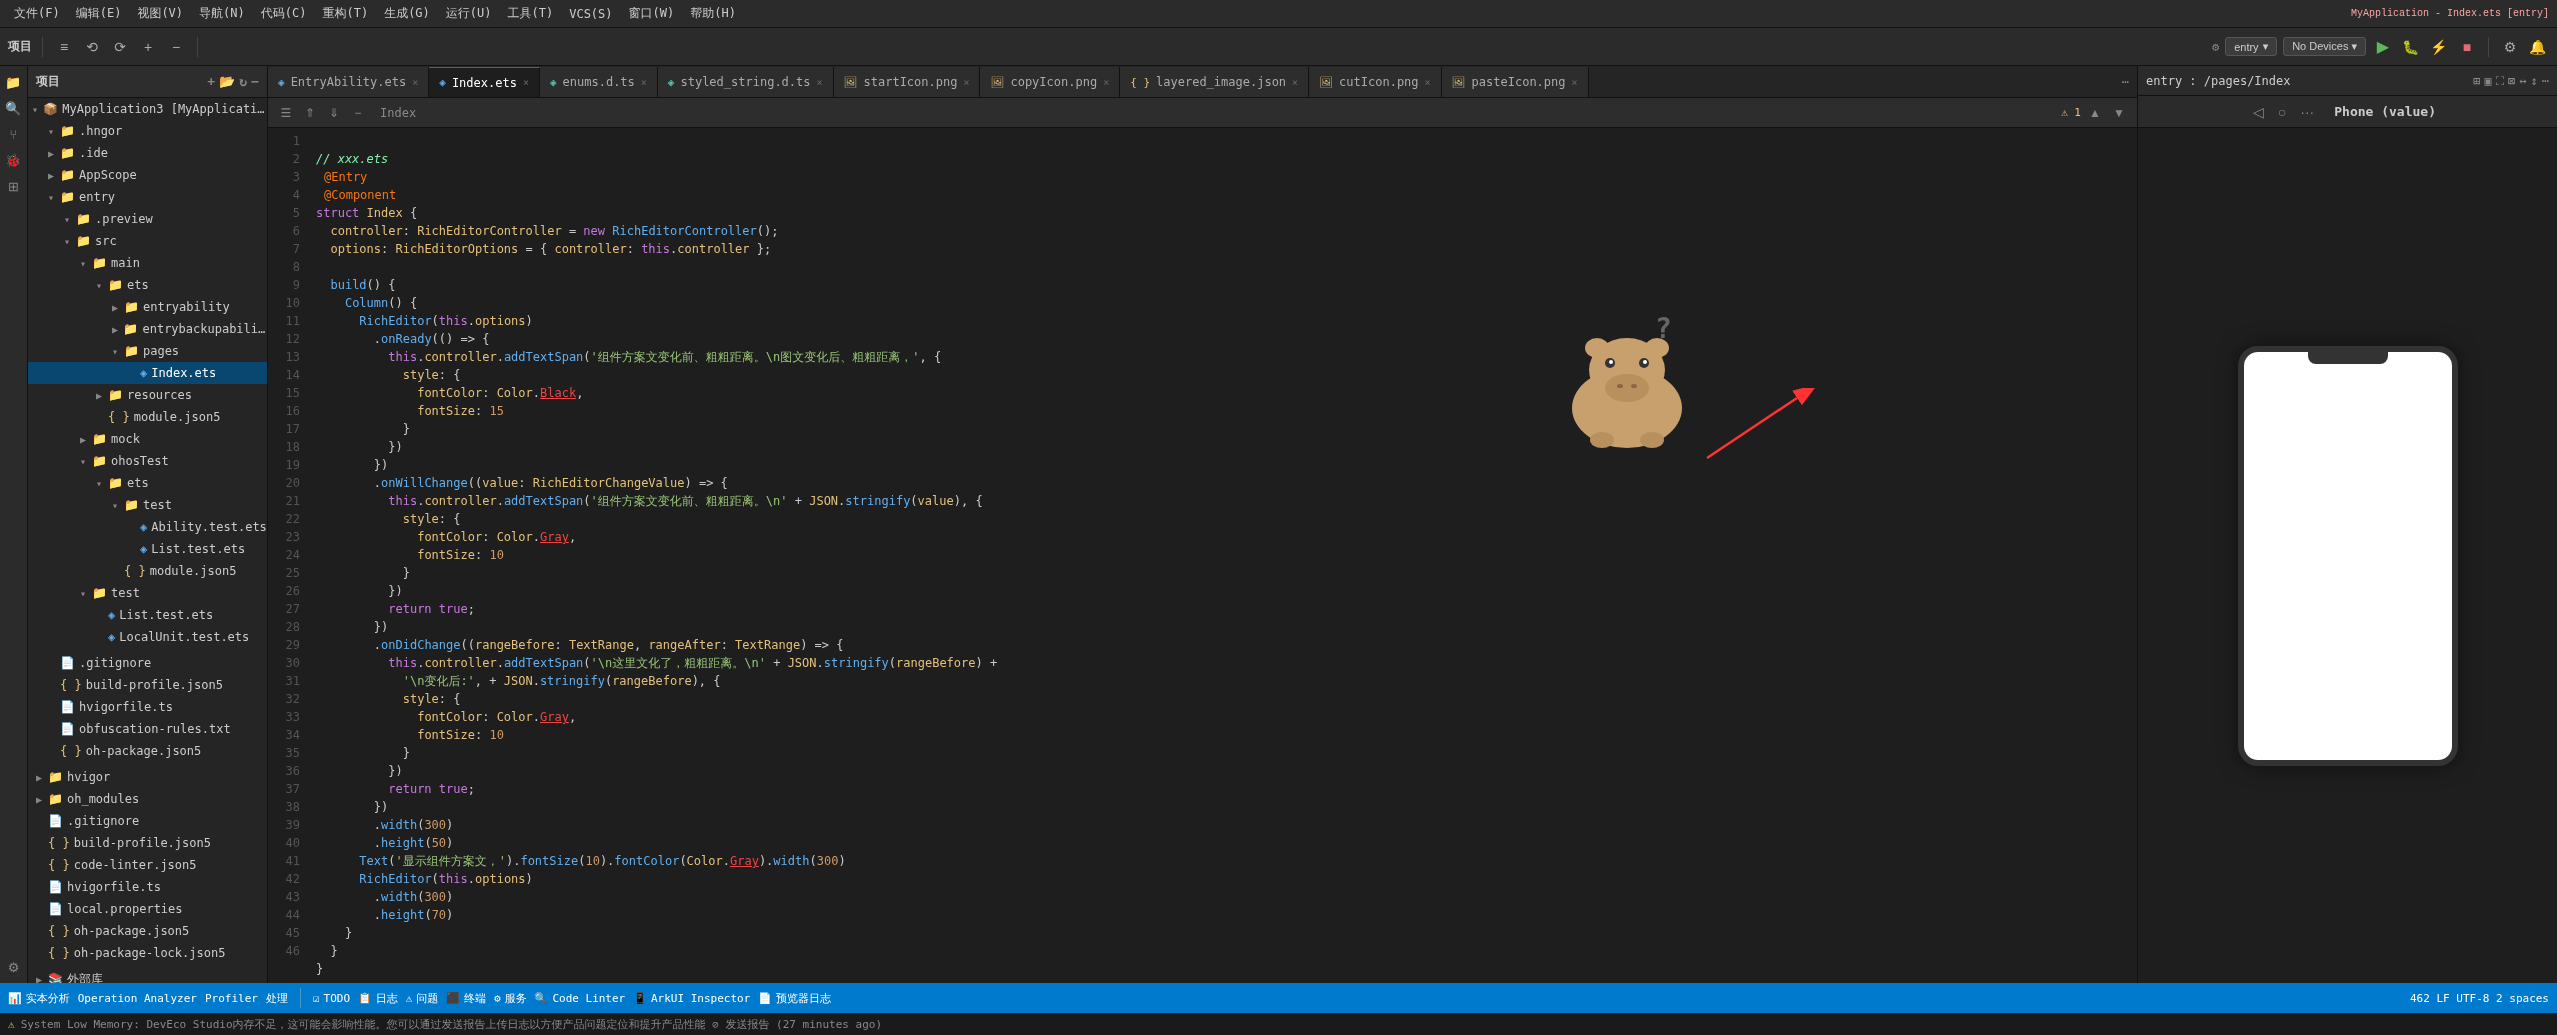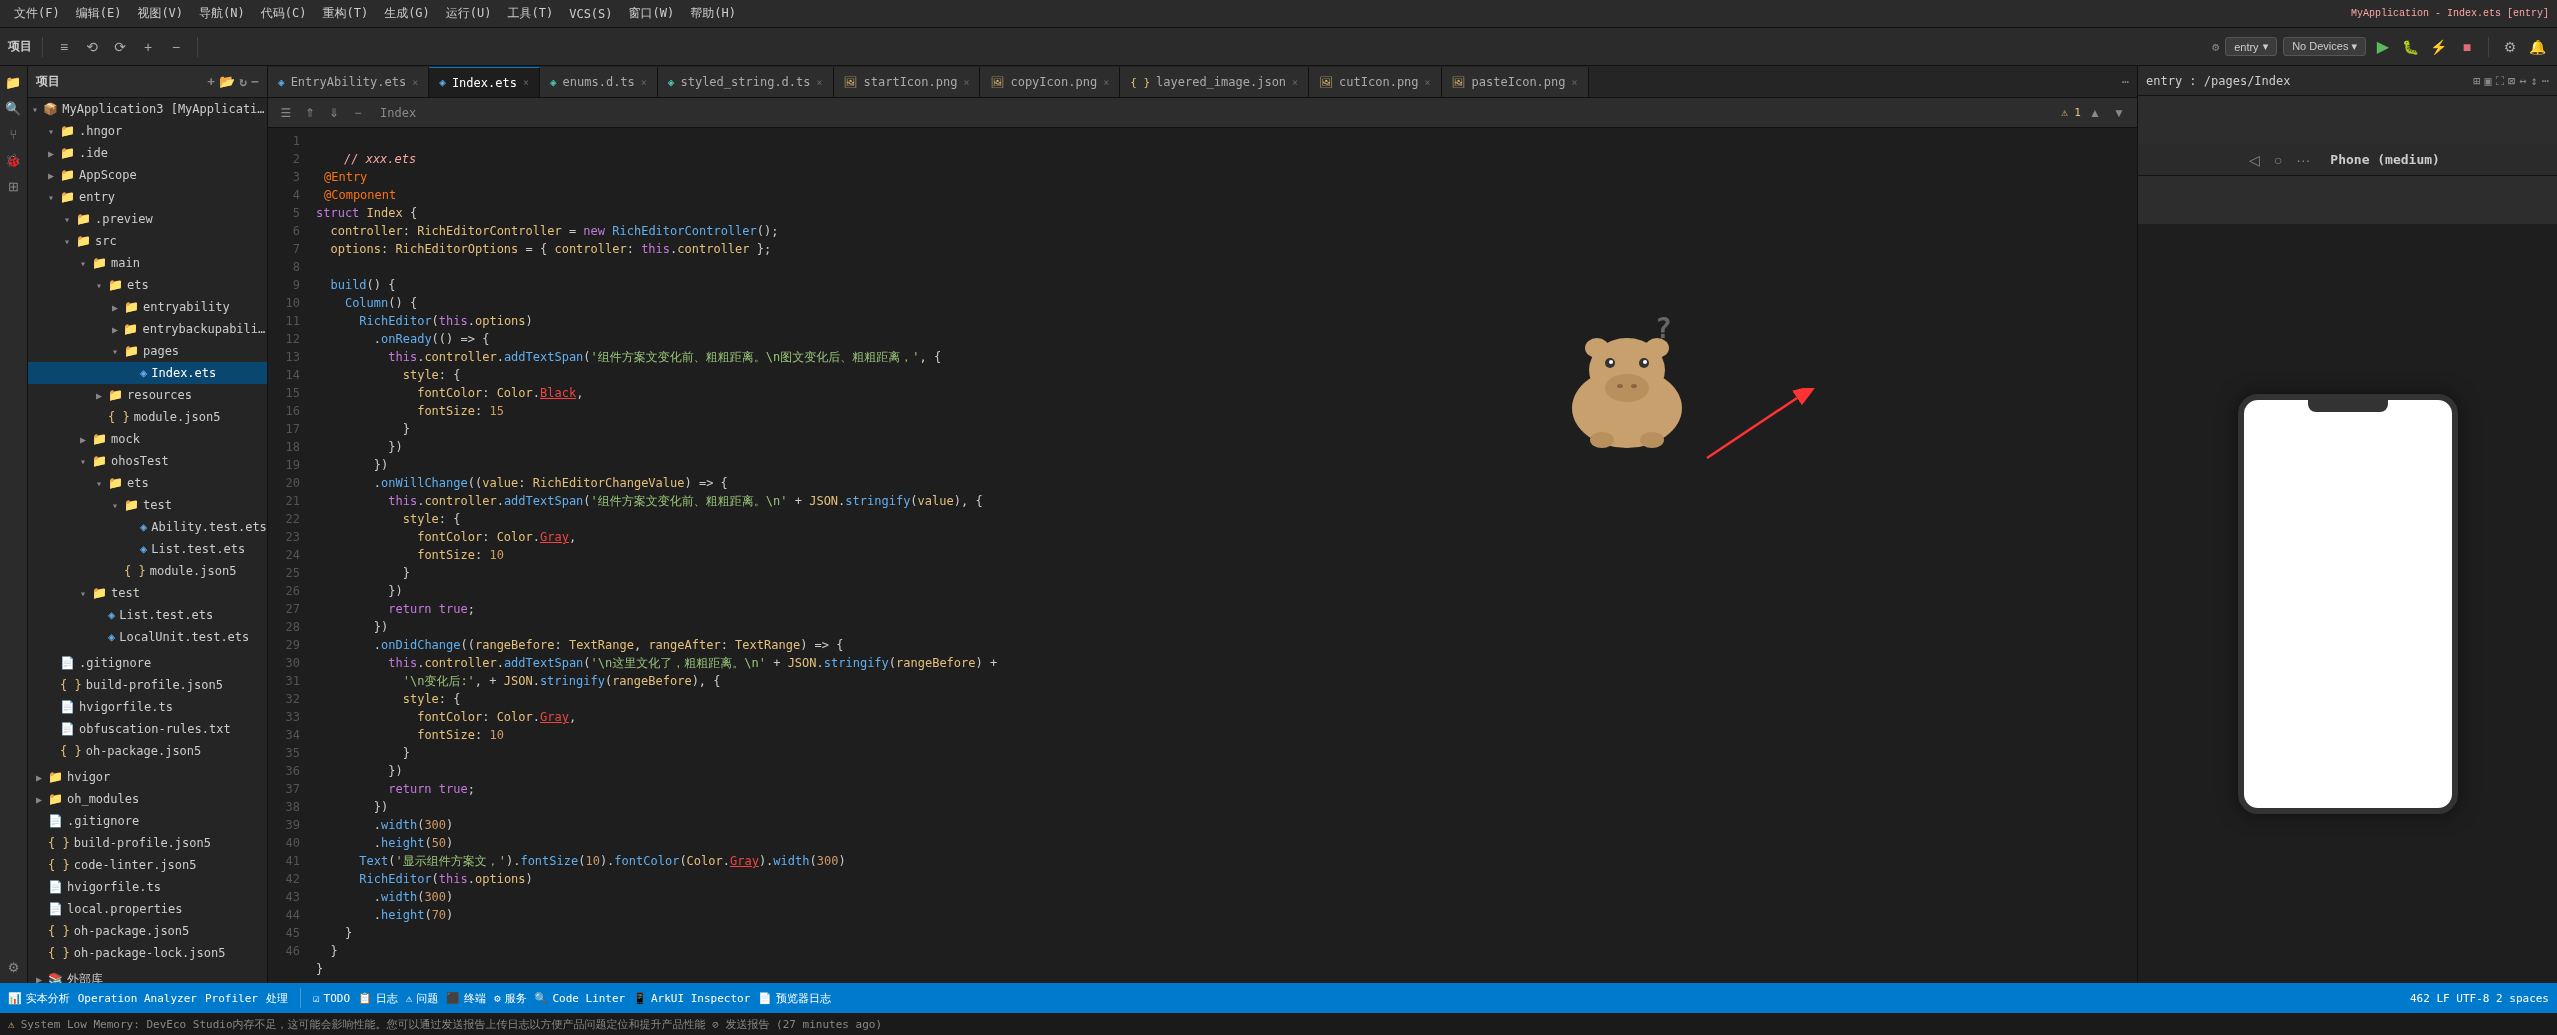--- a/index.html
+++ b/index.html
@@ -264,21 +264,21 @@
       overflow: auto;
       font-size: 12px;
       line-height: 18px;
       color: #ccc;
       white-space: pre;
     }
     .kw { color: #c678dd; }
     .fn { color: #61afef; }
     .str { color: #98c379; }
     .num { color: #d19a66; }
-    .cm { color: #fca5a5; font-style: italic; margin-left: 28px; }
+    .cm { color: #86efac; font-style: italic; }
     .dec { color: #f97316; padding-left: 8px; }
     .var { color: #e5c07b; }
     .prop { color: #ef4444; text-decoration: underline; }
     .type-name { color: #e5c07b; }
 
     
     .annotation-overlay {
       position: absolute;
       top: 100px;
       right: 20px;
@@ -287,21 +287,20 @@
     }
 
     
     .preview-panel {
       width: 420px;
       background: #2d2d2d;
       border-left: 1px solid #111;
       display: flex;
       flex-direction: column;
       flex-shrink: 0;
-      gap: 48px;
     }
     .preview-header {
       height: 30px;
       background: #2b2b2b;
       display: flex;
       align-items: center;
       padding: 0 8px;
       gap: 6px;
       border-bottom: 1px solid #111;
     }
@@ -886,21 +885,21 @@
         <span class="preview-header-icon">⊠</span>
         <span class="preview-header-icon">↔</span>
         <span class="preview-header-icon">↕</span>
         <span class="preview-header-icon">⋯</span>
       </div>
     </div>
     <div class="preview-toolbar">
       <button class="preview-toolbar-btn">◁</button>
       <button class="preview-toolbar-btn">○</button>
       <button class="preview-toolbar-btn">···</button>
-      <span style="margin:0 10px; color:#ccc; font-size:13px; font-weight:bold;">Phone (medium)</span>
+      <span style="margin:0 10px; color:#ccc; font-size:13px; font-weight:bold;">Phone (value)</span>
     </div>
     <div class="preview-content">
       <div class="phone-frame">
         <div class="phone-notch"></div>
       </div>
     </div>
   </div>
 
 </div>
 

